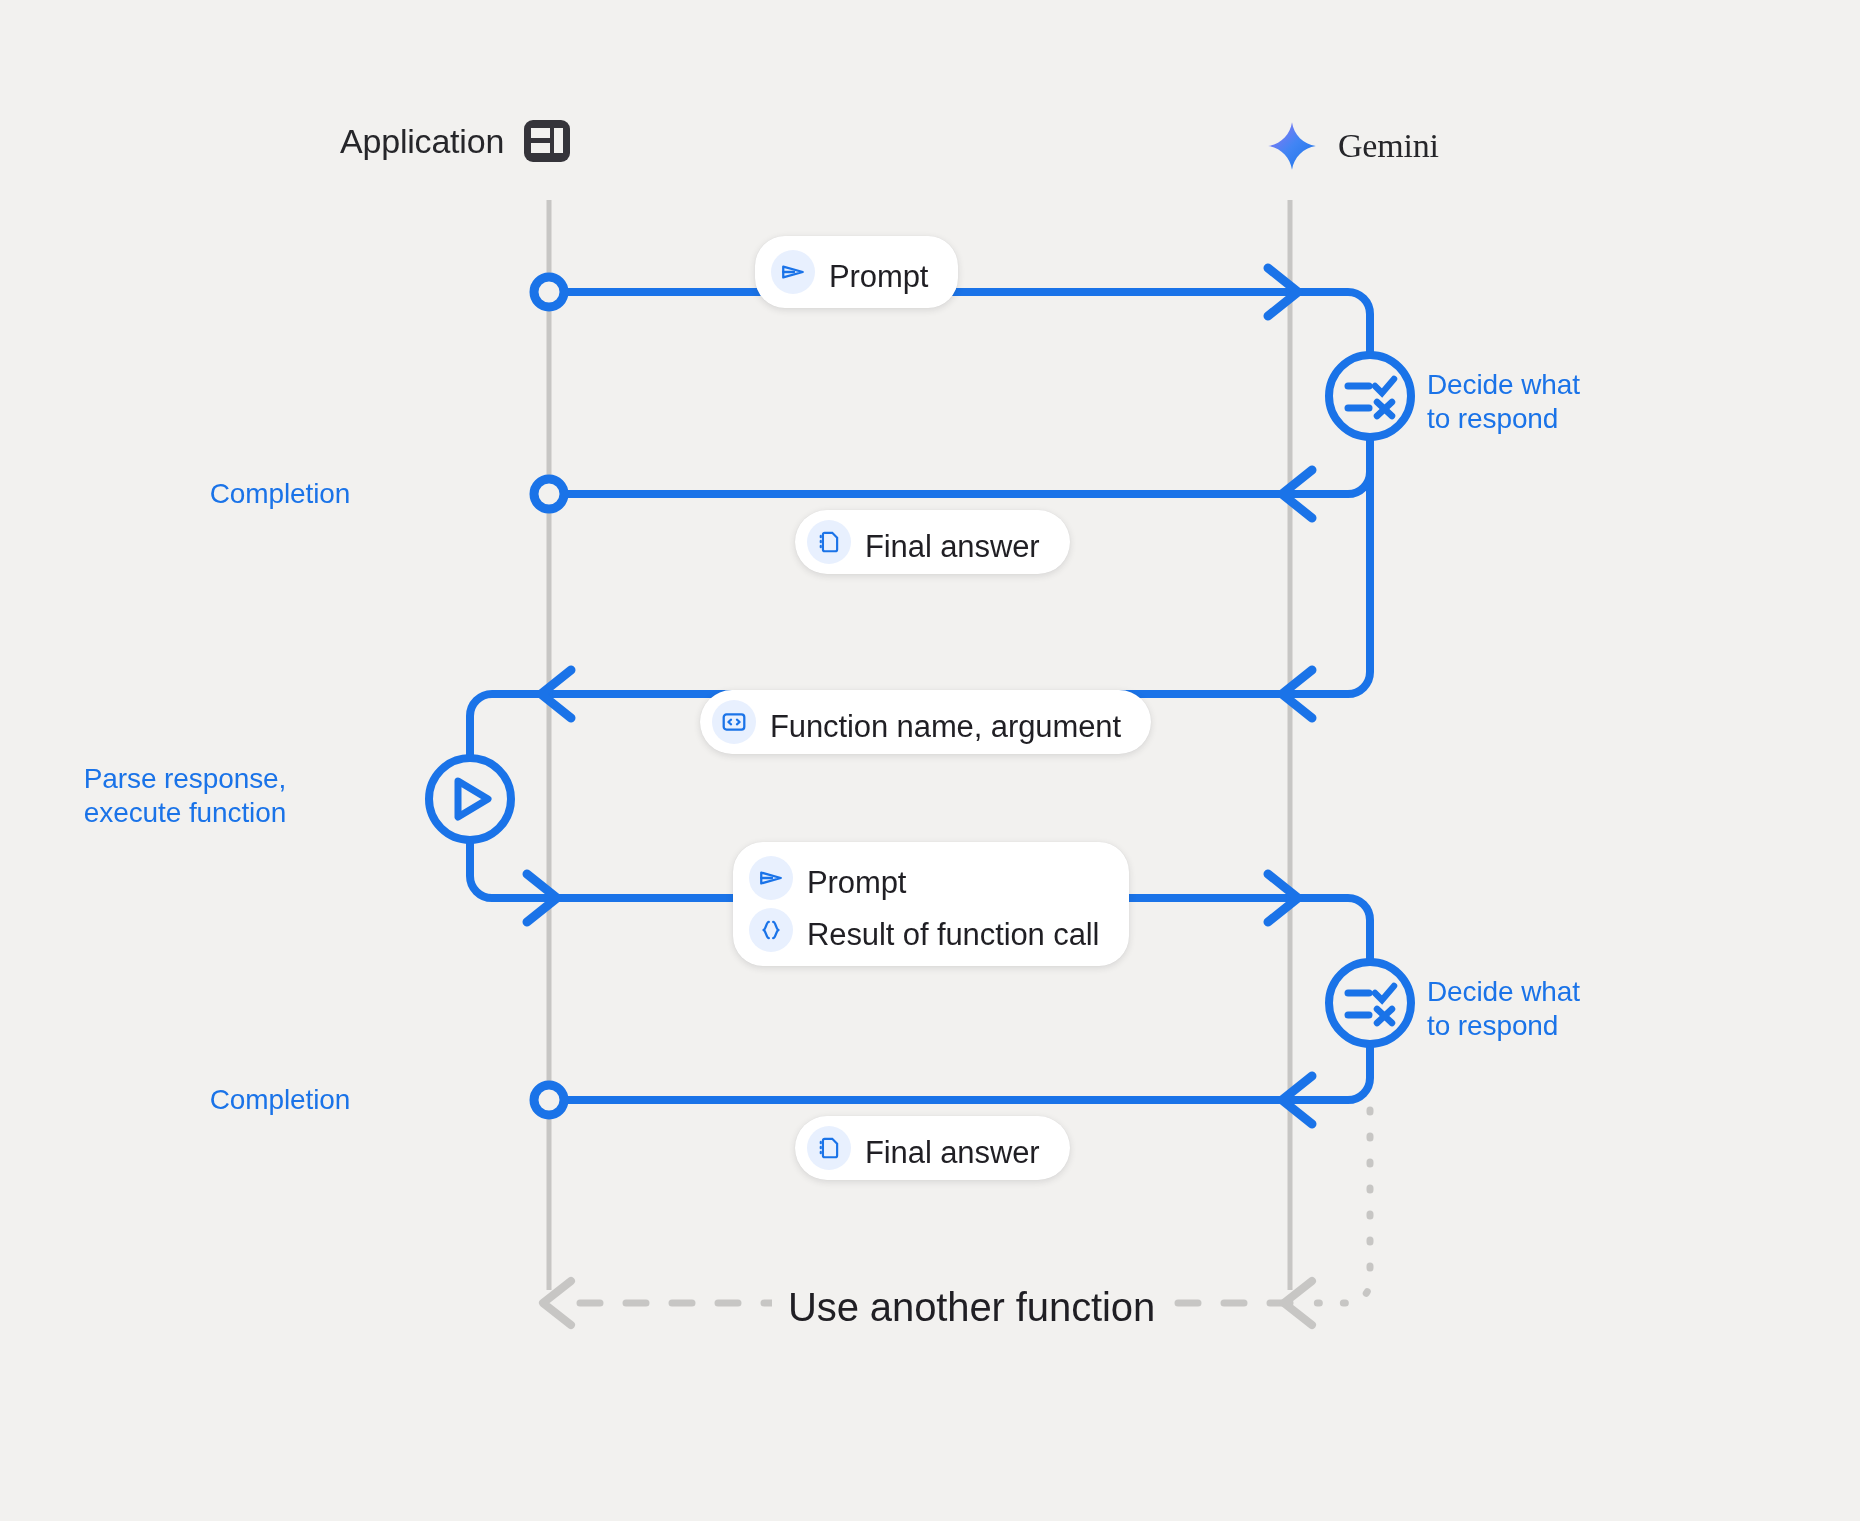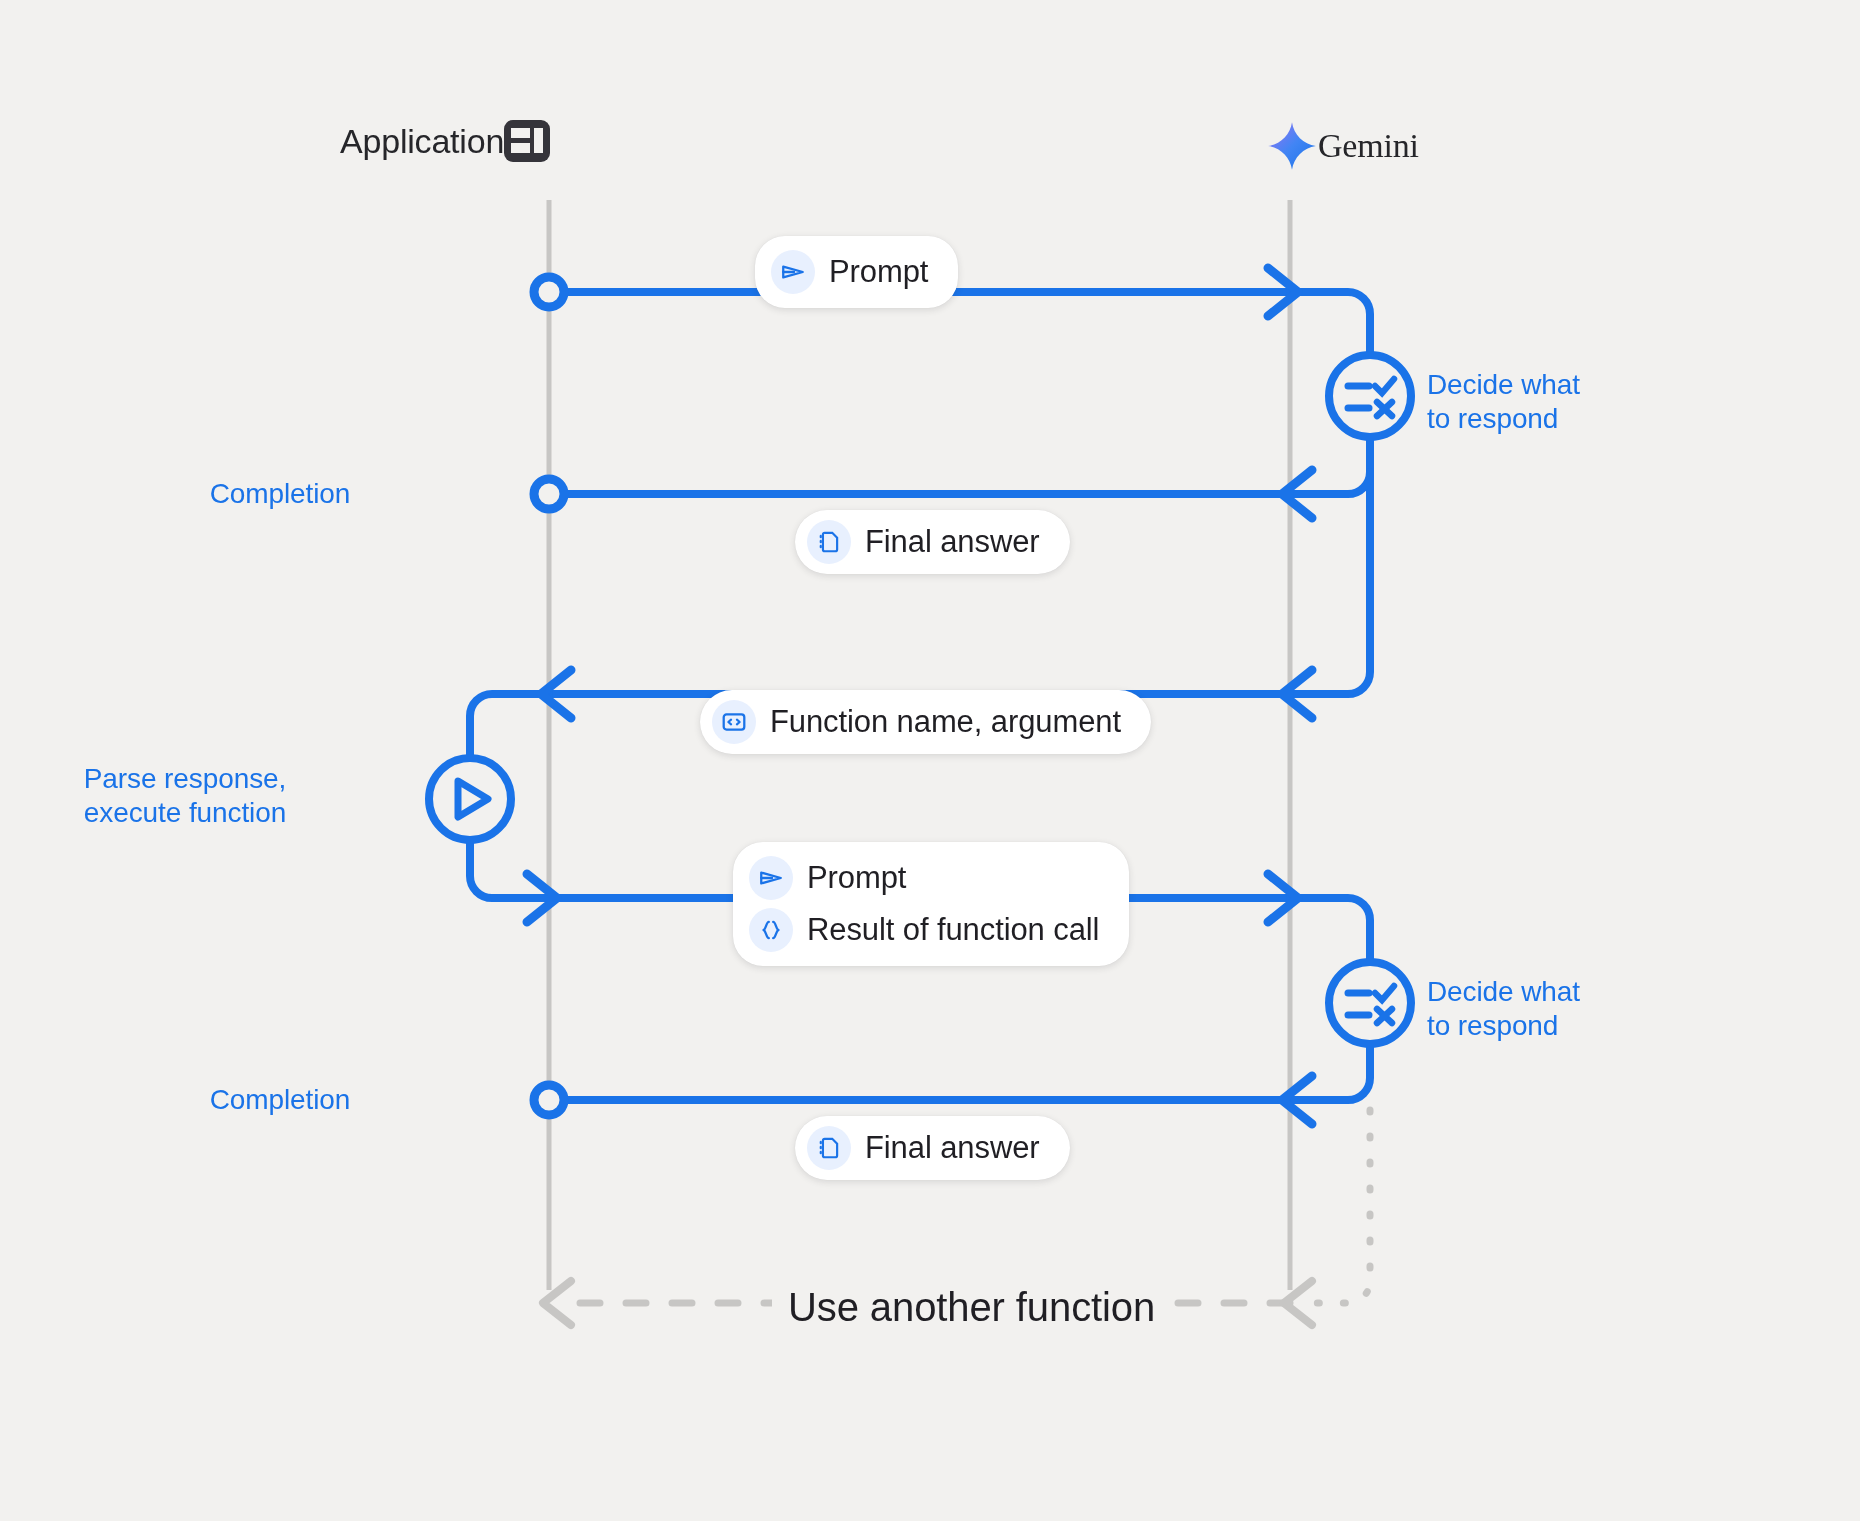--- a/index.html
+++ b/index.html
@@ -25,21 +25,21 @@
     width: 1860px;
     height: 1521px;
     pointer-events: none;
   }
 
   
   .lane-header {
     position: absolute;
     display: flex;
     align-items: center;
-    gap: 0;
+    gap: 20px;
     white-space: nowrap;
   }
   .lane-title {
     font-size: 34px;
     color: #26262a;
     letter-spacing: -0.2px;
   }
   .app-glyph {
     width: 46px;
     height: 42px;
@@ -68,21 +68,21 @@
     padding: 14px 30px 14px 16px;
     display: flex;
     flex-direction: column;
     gap: 8px;
     z-index: 5;
     white-space: nowrap;
   }
   .card.single { padding: 10px 30px 10px 12px; border-radius: 34px; margin-top: 48px; }
   .card-row {
     display: flex;
-    align-items: center;
+    align-items: flex-end;
     gap: 14px;
   }
   .chip {
     width: 44px;
     height: 44px;
     border-radius: 50%;
     background: #e8f0fe;
     flex: none;
     display: flex;
     align-items: center;

